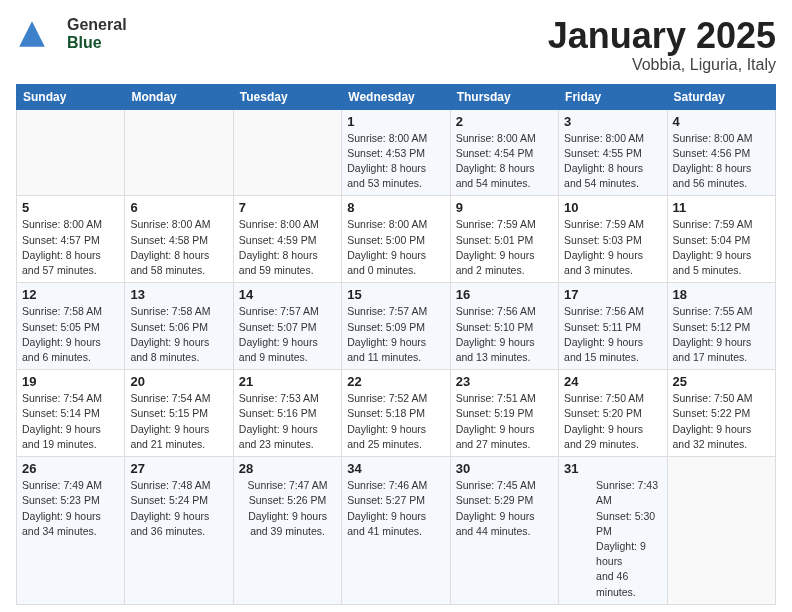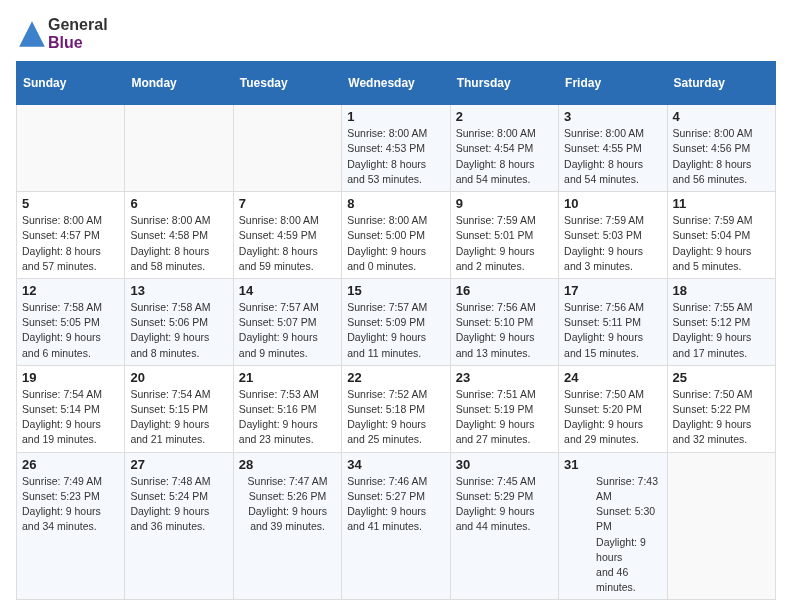--- a/index.html
+++ b/index.html
@@ -12,36 +12,36 @@
     }
     .header {
       display: flex;
       align-items: flex-start;
       justify-content: space-between;
       margin-bottom: 10px;
     }
     .logo {
       display: flex;
       align-items: center;
-      gap: 0;
+      gap: 19px;
     }
     .logo-text {
       display: flex;
       flex-direction: column;
       line-height: 1.1;
     }
     .logo-general {
       font-size: 16px;
       font-weight: bold;
       color: #333;
     }
     .logo-blue {
       font-size: 16px;
       font-weight: bold;
-      color: #701a75;
+      color: #14532d;
     }
     .logo-icon {
       width: 32px;
       height: 32px;
     }
     .title-block {
       text-align: right;
     }
     .title-month {
       font-size: 36px;
@@ -58,21 +58,21 @@
       border-collapse: collapse;
       font-size: 11px;
     }
     .calendar thead tr {
       background: #2a6db5;
     }
     .calendar thead th {
       color: #fff;
       font-weight: bold;
       font-size: 12px;
-      padding: 14px 6px;
+      padding: 5px 6px;
       text-align: left;
       border: 1px solid #2a6db5;
     }
     .calendar tbody tr {
       background: #fff;
     }
     .calendar tbody tr:nth-child(odd) {
       background: #f5f8fd;
     }
     .calendar tbody td {
@@ -103,20 +103,24 @@
 <div class="header">
   <div class="logo">
     <svg class="logo-icon" viewBox="0 0 40 40" xmlns="http://www.w3.org/2000/svg">
       <polygon points="20,4 36,36 4,36" fill="#1a6bbf" opacity="0.85"></polygon>
     </svg>
     <div class="logo-text">
       <span class="logo-general">General</span>
       <span class="logo-blue">Blue</span>
     </div>
   </div>
+  <div class="title-block">
+    <div class="title-month">January 2025</div>
+    <div class="title-location">Vobbia, Liguria, Italy</div>
+  </div>
 </div>
 
 <table class="calendar">
   <thead>
     <tr>
 
     <th>Sunday</th>
         <th>Monday</th>
         <th>Tuesday</th>
         <th>Wednesday</th>

